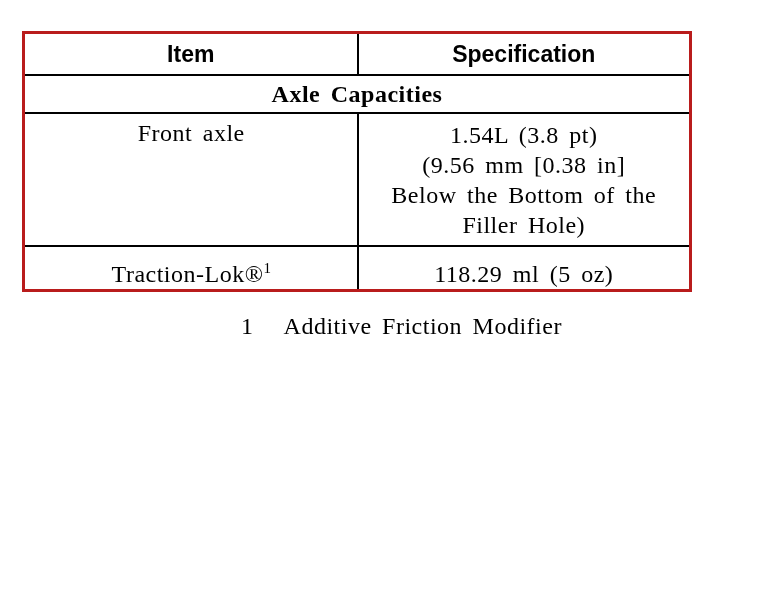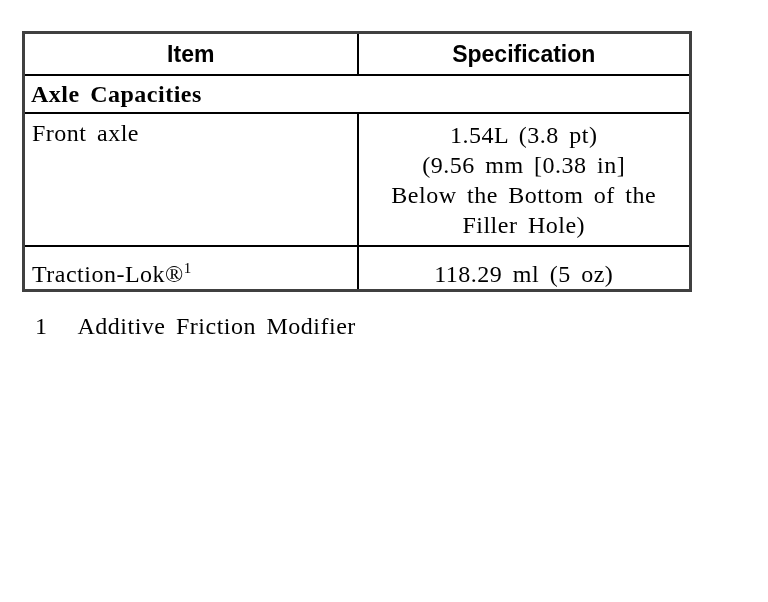--- a/index.html
+++ b/index.html
@@ -22,50 +22,51 @@
     font-size: 25px;
     line-height: 30px;
     margin: 0 0 0 3px;
     letter-spacing: 0.2px;
   }
   .spec-table {
     border-collapse: collapse;
     table-layout: fixed;
     width: 667px;
     margin-top: 16px;
-    border: 3px solid #404040;
+    border: 3px solid #b91c1c;
   }
   .spec-table th,
   .spec-table td {
     border: 2px solid #000000;
   }
   .spec-table th {
     font-family: "Liberation Sans", sans-serif;
     font-weight: bold;
     font-size: 23px;
     text-align: center;
     vertical-align: middle;
     height: 40px;
     padding: 0;
   }
   .serif {
     font-family: "Liberation Serif", "DejaVu Serif", serif;
     font-size: 24px;
     letter-spacing: 0.5px;
     word-spacing: 4px;
+    text-align: center;
   }
   .section-cell {
     font-weight: bold;
     vertical-align: middle;
     height: 36px;
     padding: 0 6px;
   }
   .item-cell {
     vertical-align: top;
-    text-align: left;
+    text-align: center;
     padding: 6px 6px 4px 7px;
   }
   .spec-cell {
     vertical-align: top;
     text-align: center;
     padding: 6px 2px 5px;
     line-height: 30px;
   }
   .row-multi {
     height: 133px;

